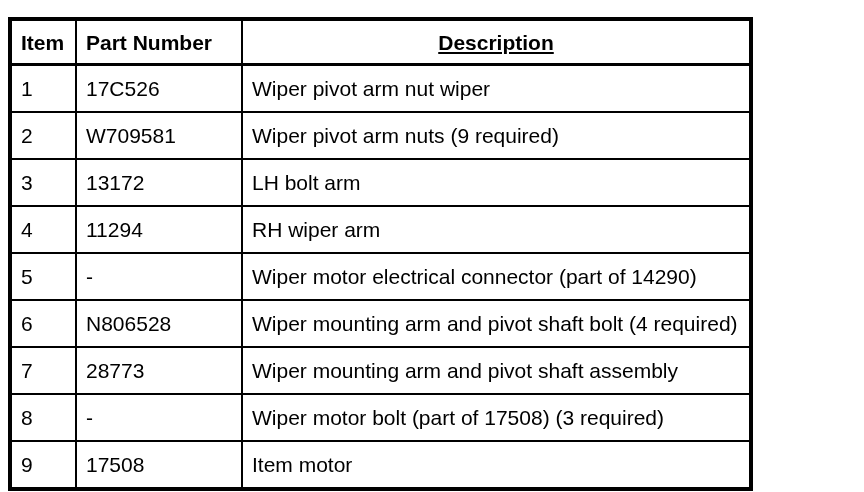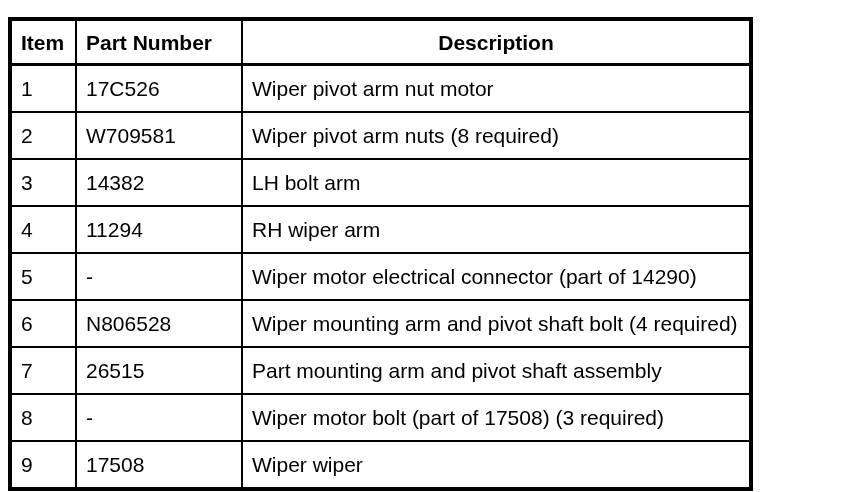--- a/index.html
+++ b/index.html
@@ -33,20 +33,21 @@
     text-align: left;
   }
   .parts-table thead th {
     font-weight: bold;
     height: 42px;
     border-bottom: 3px solid #000000;
   }
   .parts-table thead th.desc-head {
     text-align: center;
     padding: 0;
+    text-decoration: underline;
   }
   col.col-item { width: 66px; }
   col.col-part { width: 166px; }
   col.col-desc { width: auto; }
 </style>
 </head>
 <body>
 
 <table class="parts-table">
   <colgroup>
@@ -58,56 +59,56 @@
     <tr>
       <th>Item</th>
       <th>Part Number</th>
       <th class="desc-head">Description</th>
     </tr>
   </thead>
   <tbody>
       <tr>
         <td>1</td>
         <td>17C526</td>
-        <td>Wiper pivot arm nut motor</td>
+        <td>Wiper pivot arm nut wiper</td>
       </tr>
       <tr>
         <td>2</td>
         <td>W709581</td>
-        <td>Wiper pivot arm nuts (8 required)</td>
+        <td>Wiper pivot arm nuts (9 required)</td>
       </tr>
       <tr>
         <td>3</td>
-        <td>14382</td>
+        <td>13172</td>
         <td>LH bolt arm</td>
       </tr>
       <tr>
         <td>4</td>
         <td>11294</td>
         <td>RH wiper arm</td>
       </tr>
       <tr>
         <td>5</td>
         <td>-</td>
         <td>Wiper motor electrical connector (part of 14290)</td>
       </tr>
       <tr>
         <td>6</td>
         <td>N806528</td>
         <td>Wiper mounting arm and pivot shaft bolt (4 required)</td>
       </tr>
       <tr>
         <td>7</td>
-        <td>26515</td>
-        <td>Part mounting arm and pivot shaft assembly</td>
+        <td>28773</td>
+        <td>Wiper mounting arm and pivot shaft assembly</td>
       </tr>
       <tr>
         <td>8</td>
         <td>-</td>
         <td>Wiper motor bolt (part of 17508) (3 required)</td>
       </tr>
       <tr>
         <td>9</td>
         <td>17508</td>
-        <td>Wiper wiper</td>
+        <td>Item motor</td>
       </tr>
     </tbody>
 </table>
 
 </body></html>

